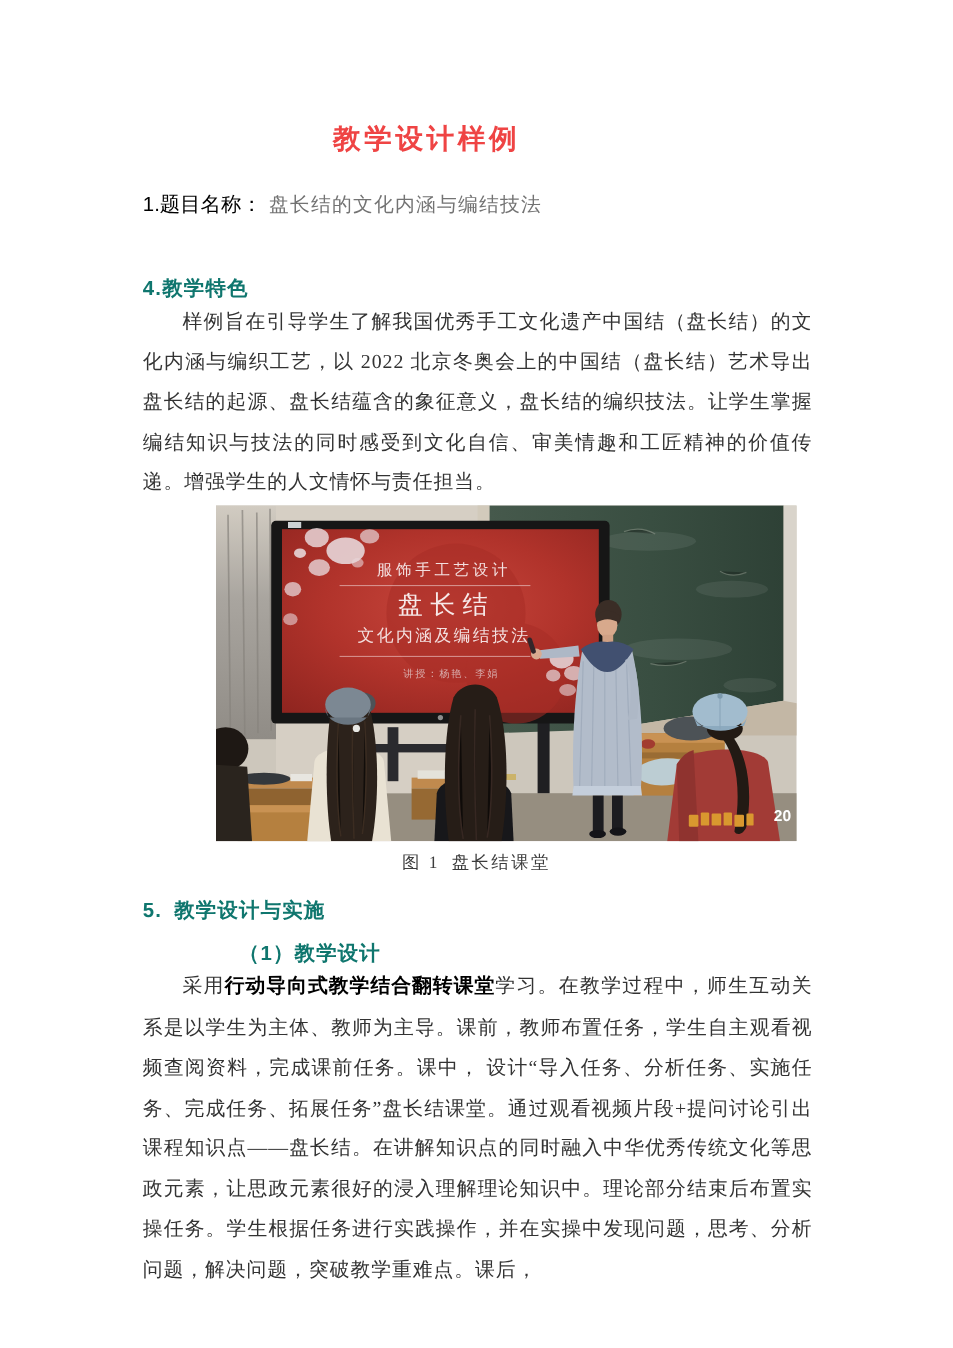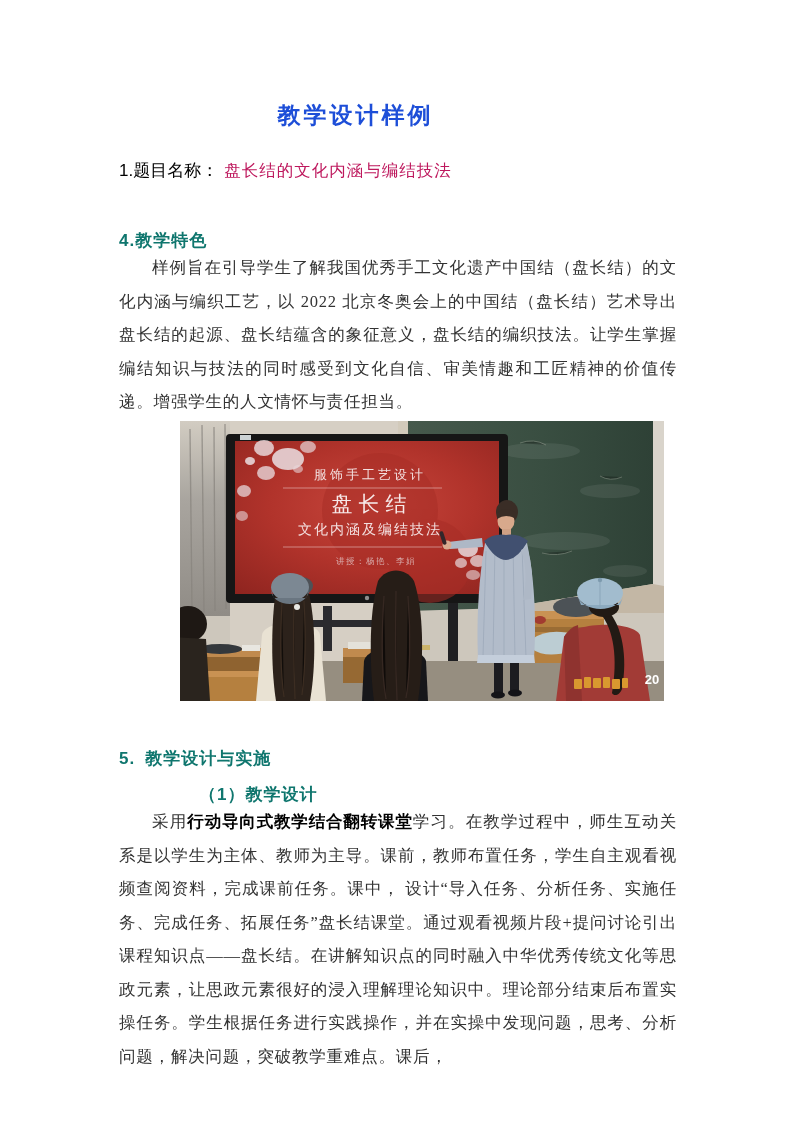--- a/index.html
+++ b/index.html
@@ -2,27 +2,27 @@
 <html><head>
 <meta charset="utf-8">
 <style>
   html,body{margin:0;padding:0;background:#ffffff;}
   body{width:794px;height:1123px;position:relative;overflow:hidden;
        font-family:"Liberation Serif", serif;color:#2f2f2f;}
   .page{position:absolute;inset:0;background:#ffffff;}
 
   .doc-title{position:absolute;top:100px;left:0;width:711px;margin:0;
     text-align:center;font-size:23px;font-weight:bold;letter-spacing:3px;
-    font-family:"Liberation Sans", sans-serif;color:#1d4ed8;}
+    font-family:"Liberation Sans", sans-serif;color:#ef4444;}
 
   .item{position:absolute;left:119px;width:558px;font-size:16.5px;
     white-space:nowrap;}
   .item .label{font-family:"Liberation Sans", sans-serif;font-weight:normal;
     font-size:17px;color:#000;margin-right:6px;}
-  .item .value{color:#be185d;letter-spacing:1px;font-family:Liberation Serif, serif;}
+  .item .value{color:#737373;letter-spacing:1px;font-family:Liberation Serif, serif;}
   .item1{top:159px;}
   .item3{top:195px;}
 
   .heading{position:absolute;font-family:"Liberation Sans", sans-serif;
     font-weight:bold;font-size:17px;color:#0f766e;letter-spacing:1px;}
   .item4{left:119px;top:229px;}
   .sec5{left:119px;top:747px;}
   .sec5 .num{margin-right:10px;}
   .sub1{left:157px;top:783px;margin-left:42px;}
 
@@ -244,20 +244,23 @@
           <rect x="423" y="256" width="7" height="11" rx="1"></rect>
           <rect x="432" y="258" width="8" height="10" rx="1"></rect>
           <rect x="442" y="257" width="6" height="10" rx="1"></rect>
         </g>
       </g>
 
       <text x="472" y="263" text-anchor="middle" font-size="13" font-weight="bold" font-family="Liberation Sans, sans-serif" fill="#ffffff">20</text>
     </svg>
   </figure>
 
+  <div class="caption">
+    <span class="cap-prefix">图 1</span><span>盘长结课堂</span>
+  </div>
 
   <div class="heading sec5">
     <span class="num">5.</span><span>教学设计与实施</span>
   </div>
 
   <div class="heading sub1">（1）教学设计</div>
 
   <p class="para para2">
     <span>采用</span><span class="bold-inline">行动导向式教学结合翻转课堂</span><span>学习。在教学过程中，师生互动关系是以学生为主体、教师为主导。课前，教师布置任务，学生自主观看视频查阅资料，完成课前任务。课中， 设计“导入任务、分析任务、实施任务、完成任务、拓展任务”盘长结课堂。通过观看视频片段+提问讨论引出课程知识点——盘长结。在讲解知识点的同时融入中华优秀传统文化等思政元素，让思政元素很好的浸入理解理论知识中。理论部分结束后布置实操任务。学生根据任务进行实践操作，并在实操中发现问题，思考、分析问题，解决问题，突破教学重难点。课后，</span>
   </p>

